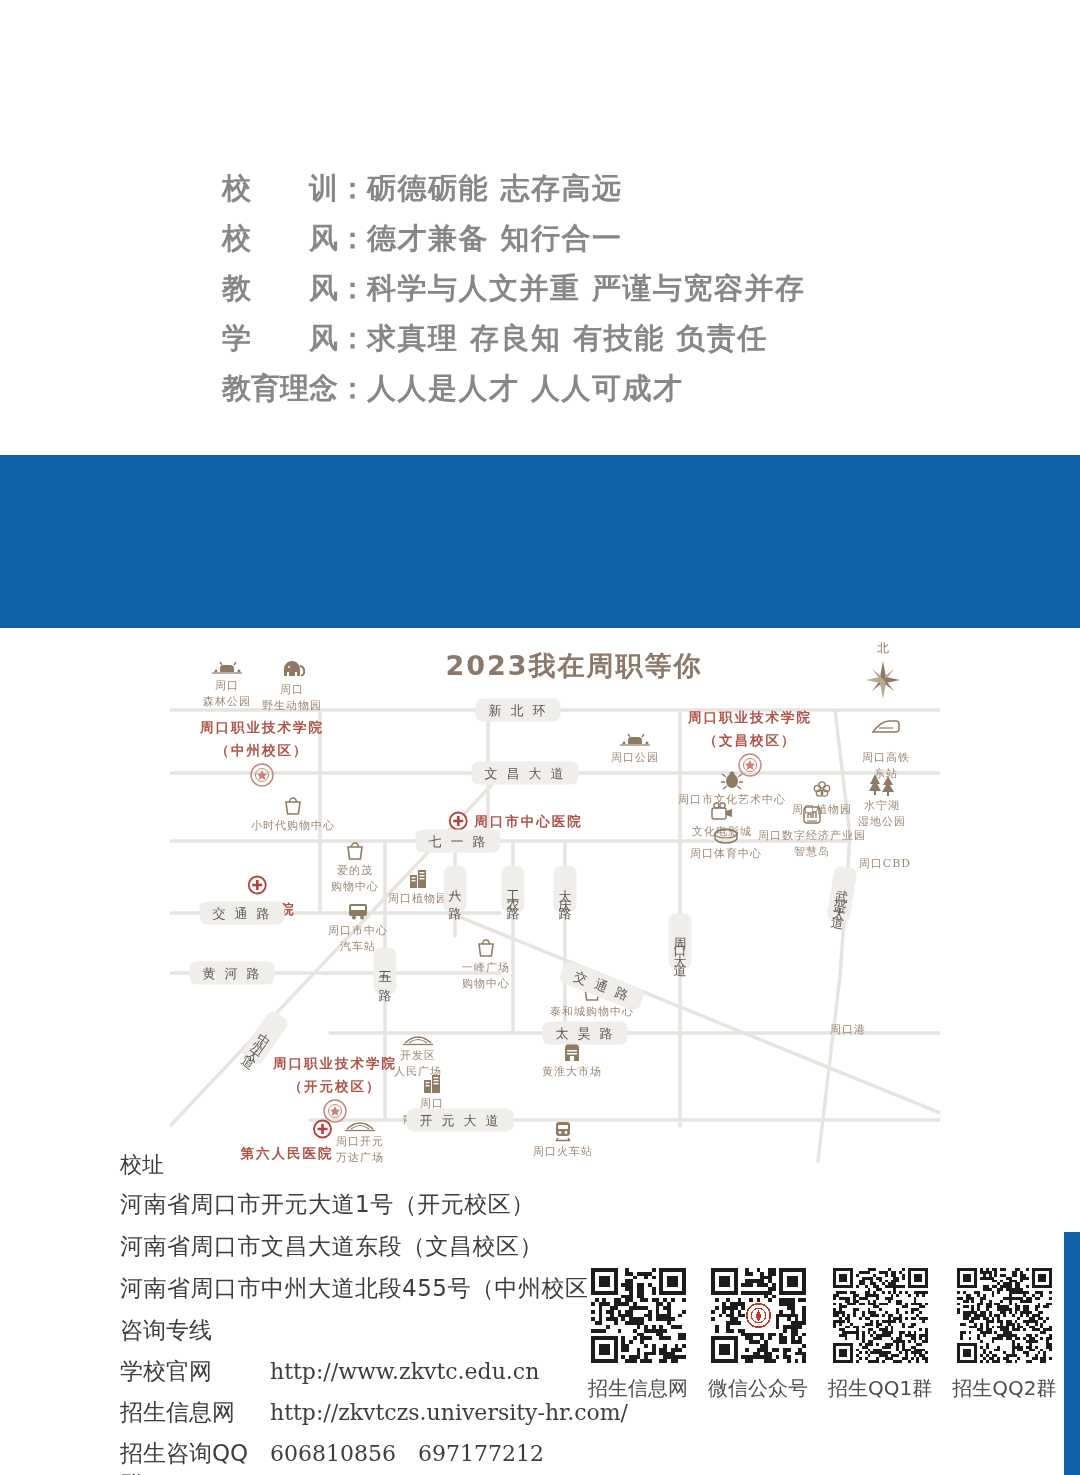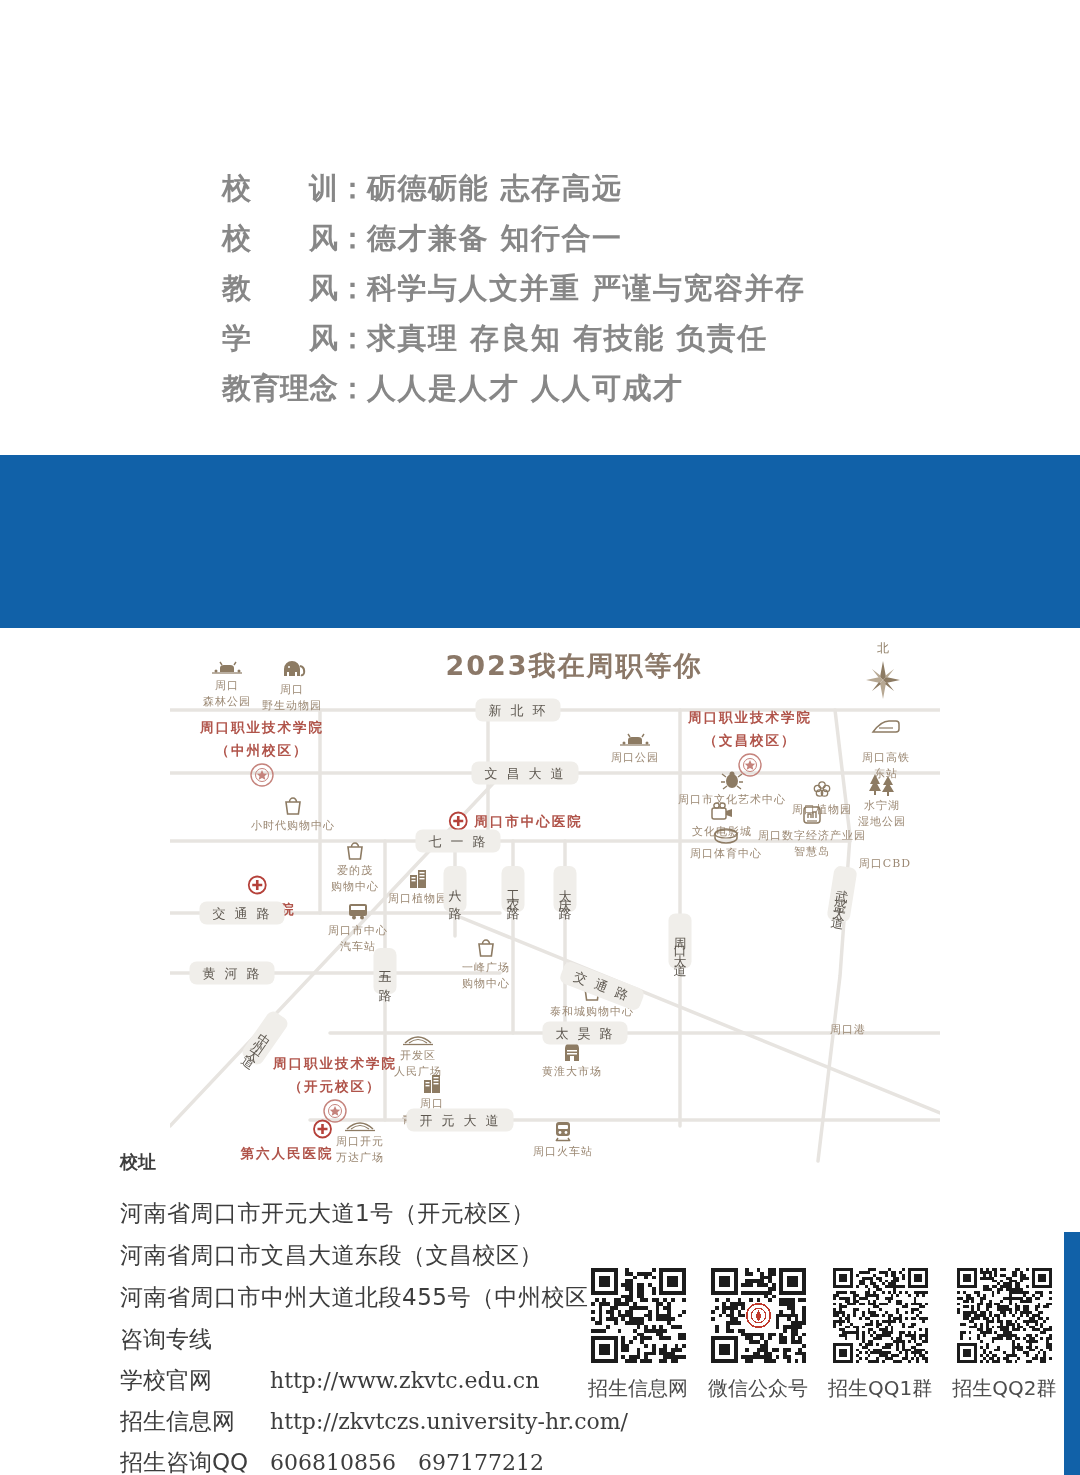--- a/index.html
+++ b/index.html
@@ -33,21 +33,21 @@
   .poi-label{font-family:"DejaVu Serif","Liberation Serif",serif;font-size:11px;
              color:#9b8873;white-space:pre-line;line-height:1.45;letter-spacing:1px;}
   .poi.red .poi-label{color:#b0544a;font-weight:bold;font-size:13.5px;line-height:1.7;letter-spacing:2px;}
   .poi.inline{flex-direction:row;gap:5px;align-items:center;}
   .poi.inline .poi-icon{margin-bottom:0;}
   #compass{position:absolute;z-index:2;display:flex;flex-direction:column;align-items:center;}
   #compass .north{font-family:"DejaVu Serif",serif;font-size:12px;color:#8d7b63;margin-bottom:1px;}
 
   
   #contact{position:absolute;left:120px;top:1150px;color:#3d3d3d;}
-  #addr-heading{font-size:18px;margin-bottom:24px;font-weight:bold;}
+  #addr-heading{font-size:22px;margin-bottom:9px;}
   .addr-line{font-size:23px;margin-bottom:11px;letter-spacing:0.5px;}
   .contact-row{display:flex;font-size:23px;margin-bottom:10px;align-items:baseline;}
   .contact-label{width:150px;flex:0 0 150px;}
   .contact-value{font-family:"DejaVu Serif","Liberation Serif",serif;font-size:22px;white-space:pre;}
 
   
   #qrs{position:absolute;left:588px;top:1268px;display:flex;gap:20px;}
   .qr-item{display:flex;flex-direction:column;align-items:center;}
   .qr-box{width:95px;height:95px;position:relative;background:#fff;}
   .qr-label{margin-top:12px;font-size:20px;color:#4c4c4c;white-space:nowrap;}

